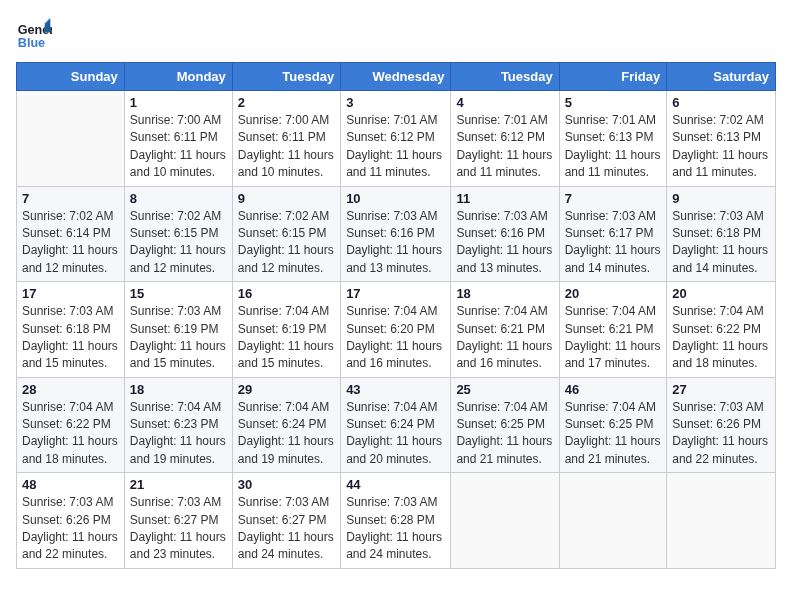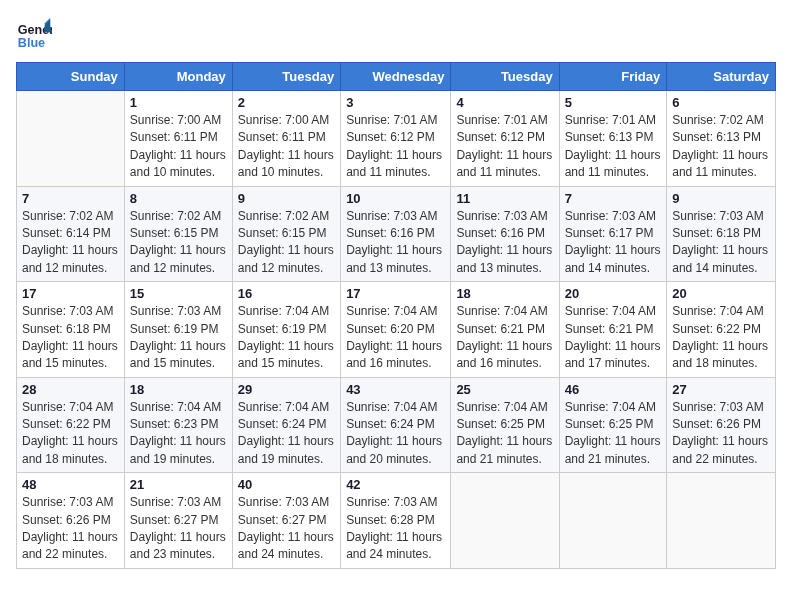--- a/index.html
+++ b/index.html
@@ -246,25 +246,25 @@
       <tr>
         <td>
           <span class="day-num">48</span>
           <div class="day-info">Sunrise: 7:03 AM<br>Sunset: 6:26 PM<br>Daylight: 11 hours<br>and 22 minutes.</div>
         </td>
         <td>
           <span class="day-num">21</span>
           <div class="day-info">Sunrise: 7:03 AM<br>Sunset: 6:27 PM<br>Daylight: 11 hours<br>and 23 minutes.</div>
         </td>
         <td>
-          <span class="day-num">40</span>
+          <span class="day-num">30</span>
           <div class="day-info">Sunrise: 7:03 AM<br>Sunset: 6:27 PM<br>Daylight: 11 hours<br>and 24 minutes.</div>
         </td>
         <td>
-          <span class="day-num">42</span>
+          <span class="day-num">44</span>
           <div class="day-info">Sunrise: 7:03 AM<br>Sunset: 6:28 PM<br>Daylight: 11 hours<br>and 24 minutes.</div>
         </td>
         <td class="empty-cell"></td>
         <td class="empty-cell"></td>
         <td class="empty-cell"></td>
       </tr>
     </tbody>
 </table>
 
 </body></html>

